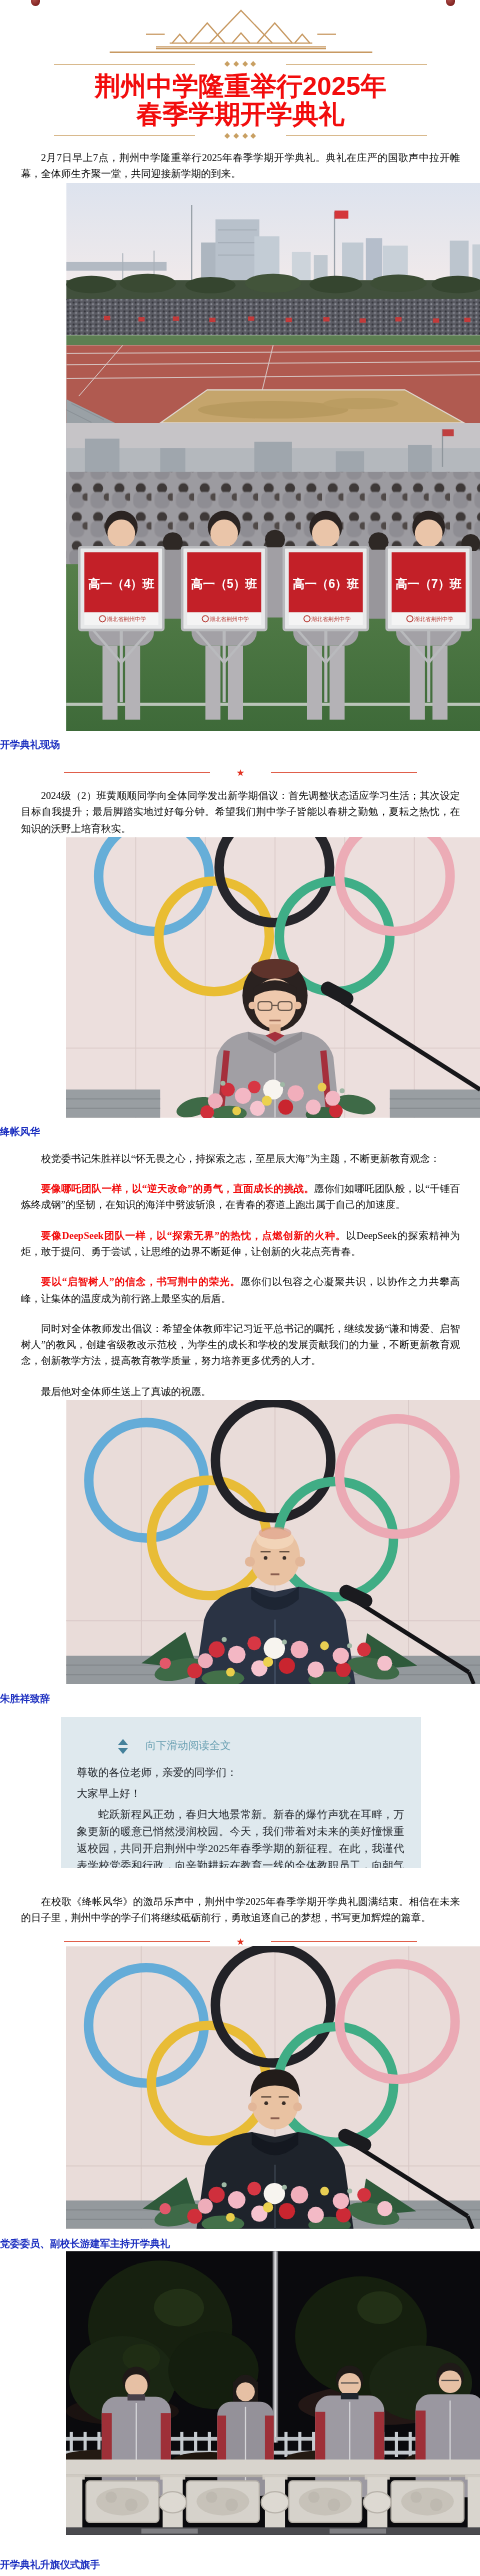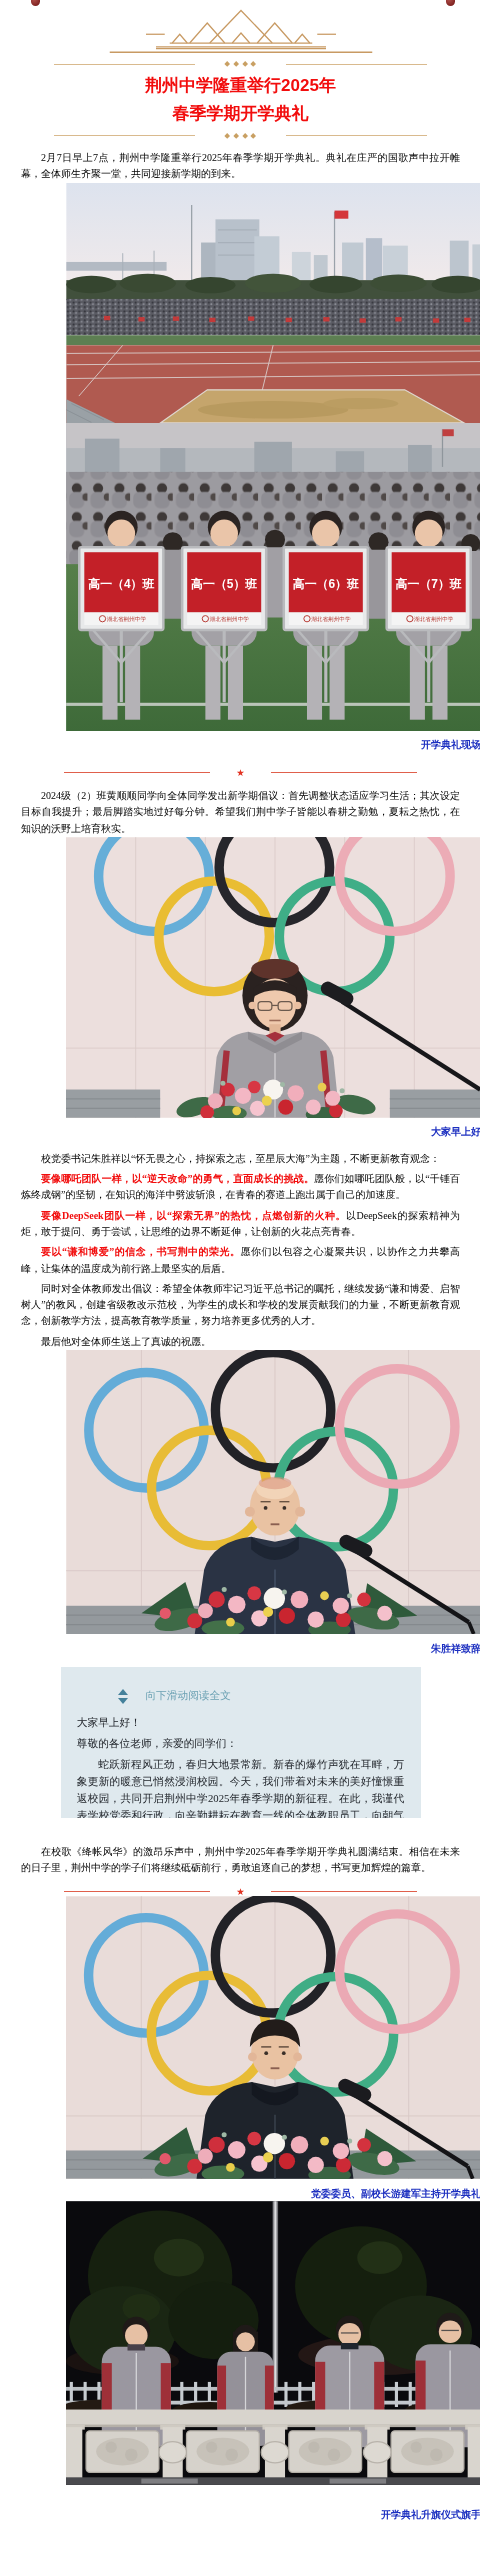--- a/index.html
+++ b/index.html
@@ -17,35 +17,35 @@
   .ornament{display:block;margin:7.5px auto 0;}
 
   .rule-row{display:flex;align-items:center;justify-content:center;margin-top:8.8px;height:5.7px;}
   .rule-row .seg{width:141px;border-top:1.3px solid #d9ba8e;}
   .diamonds{display:flex;gap:4.4px;margin:0 30px;}
   .diamonds i{width:4.4px;height:4.4px;background:#c9a063;transform:rotate(45deg);}
 
   h1.title{
     margin:5px 0 0;text-align:center;
     font-family:"Liberation Sans", sans-serif;
-    font-size:17px;line-height:28px;font-weight:700;color:#f20d0d;
+    font-size:26px;line-height:28px;font-weight:700;color:#f20d0d;
   }
 
   .para{margin:11.3px 21px 0;font-size:10px;line-height:16.3px;text-align:justify;color:#000;}
   .indent{text-indent:2em;}
-  .cont{margin-top:4px;}
+  .cont{margin-top:14px;}
   .lead{color:#f20d0d;font-weight:700;}
 
   figure.photo{margin:0 auto;width:350px;}
   figure.photo svg{display:block;}
   .m16{margin-top:10px;} .m8{margin-top:5px;} .m12{margin-top:7.5px;}
   .m10{margin-top:6.3px;} .m24{margin-top:15px;}
 
   .caption{
-    margin-top:7.5px;height:14px;text-align:right;
+    margin-top:7.5px;height:14px;text-align:left;
     font-family:"Liberation Sans", sans-serif;
     font-size:10px;font-weight:700;color:#1c2fc0;
   }
 
   .star-divider{display:flex;align-items:center;justify-content:center;height:10px;margin-top:15px;}
   .star-divider .seg{width:146px;border-top:1.3px solid #e0604c;}
   .star-divider .star{color:#e23322;font-size:9.4px;margin:0 26px;font-family:"DejaVu Sans",sans-serif;}
   .star-divider.second{margin-top:10px;}
 
   .quote-box{
@@ -411,26 +411,26 @@
     <circle cx="320" cy="420" r="8" fill="#ecd14f"></circle>
         <circle cx="272" cy="436" r="7" fill="#e9cd4a"></circle>
     <circle cx="408" cy="398" r="7" fill="#e8ce52"></circle>
     <circle cx="345" cy="394" r="4" fill="#9fb8a5"></circle>
         <circle cx="250" cy="392" r="4" fill="#9fb8a5"></circle>
     <circle cx="440" cy="404" r="4" fill="#9fb8a5"></circle>
   </g>
 </svg>
 </figure>
 
-<div class="caption">大家早上好</div>
+<div class="caption">绛帐风华</div>
 
 <p class="para indent">校党委书记朱胜祥以“怀无畏之心，持探索之志，至星辰大海”为主题，不断更新教育观念：</p>
 <p class="para indent cont"><span class="lead">要像哪吒团队一样，以“逆天改命”的勇气，直面成长的挑战。</span><span>愿你们如哪吒团队般，以“千锤百炼终成钢”的坚韧，在知识的海洋中劈波斩浪，在青春的赛道上跑出属于自己的加速度。</span></p>
 <p class="para indent cont"><span class="lead">要像DeepSeek团队一样，以“探索无界”的热忱，点燃创新的火种。</span><span>以DeepSeek的探索精神为炬，敢于提问、勇于尝试，让思维的边界不断延伸，让创新的火花点亮青春。</span></p>
-<p class="para indent cont"><span class="lead">要以“谦和博爱”的信念，书写荆中的荣光。</span><span>愿你们以包容之心凝聚共识，以协作之力共攀高峰，让集体的温度成为前行路上最坚实的后盾。</span></p>
+<p class="para indent cont"><span class="lead">要以“启智树人”的信念，书写荆中的荣光。</span><span>愿你们以包容之心凝聚共识，以协作之力共攀高峰，让集体的温度成为前行路上最坚实的后盾。</span></p>
 <p class="para indent cont">同时对全体教师发出倡议：希望全体教师牢记习近平总书记的嘱托，继续发扬“谦和博爱、启智树人”的教风，创建省级教改示范校，为学生的成长和学校的发展贡献我们的力量，不断更新教育观念，创新教学方法，提高教育教学质量，努力培养更多优秀的人才。</p>
 <p class="para indent cont">最后他对全体师生送上了真诚的祝愿。</p>
 
 <figure class="photo m12">
 <svg width="418" height="284" viewBox="0 0 666 453">
   <rect width="666" height="453" fill="#e9dcd9"></rect>
   <g stroke="#d9c9c6" stroke-width="1.5">
     <line x1="120" y1="0" x2="120" y2="453"></line>
         <line x1="333" y1="0" x2="333" y2="453"></line>
     <line x1="546" y1="0" x2="546" y2="453"></line>
@@ -503,22 +503,22 @@
 <div class="caption">朱胜祥致辞</div>
 
 <div class="quote-box">
   <div class="hint-row">
     <span class="arrows">
         <i class="up"></i>
         <i class="down"></i>
       </span>
     <span class="hint">向下滑动阅读全文</span>
   </div>
+  <p class="q">尊敬的各位老师，亲爱的同学们：</p>
   <p class="q">大家早上好！</p>
-  <p class="q">尊敬的各位老师，亲爱的同学们：</p>
   <p class="q indent">蛇跃新程风正劲，春归大地景常新。新春的爆竹声犹在耳畔，万象更新的暖意已悄然浸润校园。今天，我们带着对未来的美好憧憬重返校园，共同开启荆州中学2025年春季学期的新征程。在此，我谨代表学校党委和行政，向辛勤耕耘在教育一线的全体教职员工，向朝气蓬勃、满怀梦想的同学们，致以最诚挚的问候和最美好的祝愿！</p>
 
 </div>
 
 <p class="para indent" style="margin-top:26px">在校歌《绛帐风华》的激昂乐声中，荆州中学2025年春季学期开学典礼圆满结束。相信在未来的日子里，荆州中学的学子们将继续砥砺前行，勇敢追逐自己的梦想，书写更加辉煌的篇章。</p>
 
 <div class="star-divider second">
   <span class="seg"></span>
   <span class="star">★</span>
   <span class="seg"></span>

